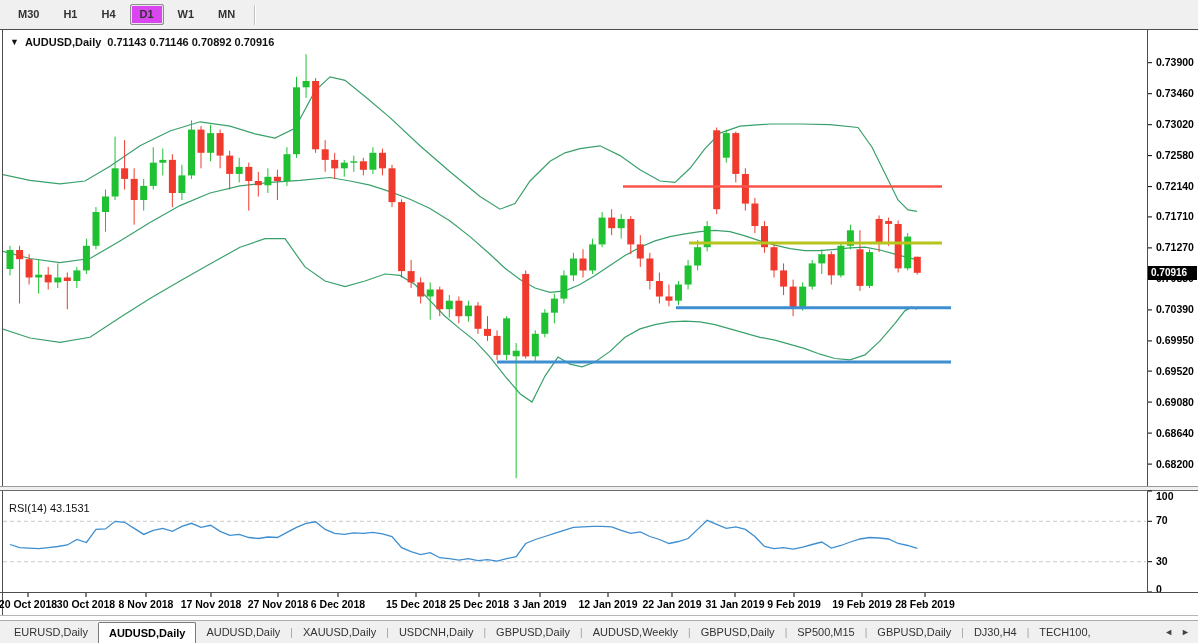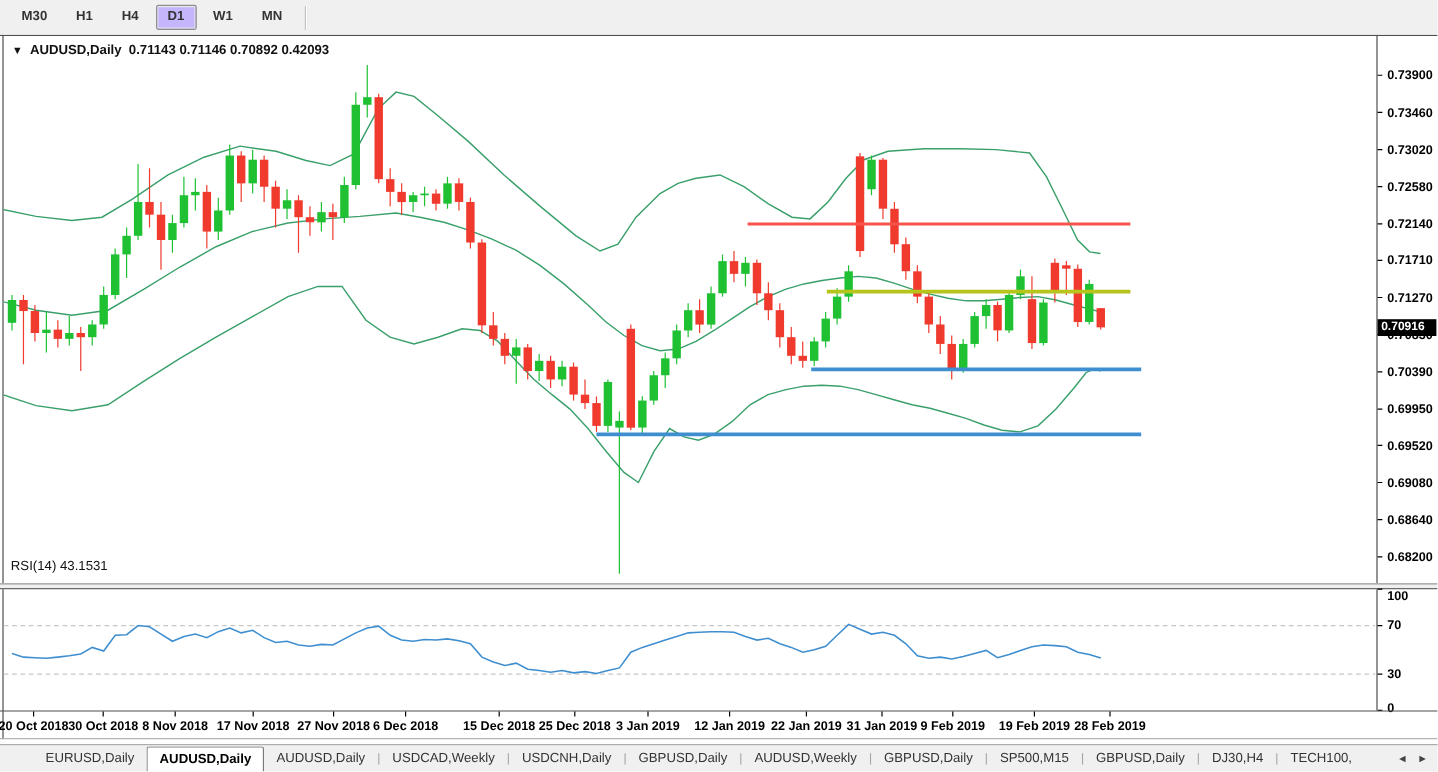--- a/index.html
+++ b/index.html
@@ -3,35 +3,35 @@
 <meta charset="utf-8">
 <style>
   html,body{margin:0;padding:0;}
   body{width:1198px;height:643px;position:relative;overflow:hidden;background:#ffffff;
        font-family:"Liberation Sans", sans-serif; -webkit-font-smoothing:antialiased;}
   
   .toolbar{position:absolute;left:0;top:0;width:1198px;height:29px;background:#f0f0f0;
            display:flex;align-items:center;padding-left:6px;box-sizing:border-box;}
   .tf-btn{display:inline-block;margin:0 2px;padding:3px 9px;font-size:11px;font-weight:600;color:#333;
           border:1px solid transparent;border-radius:2px;cursor:default;line-height:13px;}
-  .tf-btn.active{background:#c4b5fd;border-color:#8f8f8f;box-shadow:0 0 0 1px #e8e8e8 inset;}
+  .tf-btn.active{background:#d946ef;border-color:#8f8f8f;box-shadow:0 0 0 1px #e8e8e8 inset;}
   .tb-sep{width:1px;height:20px;background:#c2c2c2;margin:0 7px;border-right:1px solid #fff;}
   
   #chart-svg{position:absolute;left:0;top:29px;}
   .chart-title{position:absolute;left:10px;top:36px;font-size:11px;font-weight:700;color:#111;
                display:flex;gap:6px;align-items:center;z-index:5;}
   .chart-title .caret{font-size:9px;}
-  .rsi-label{position:absolute;left:9px;top:466px;font-size:11px;color:#111;z-index:5;}
+  .rsi-label{position:absolute;left:9px;top:502px;font-size:11px;color:#111;z-index:5;}
   .price-tag{position:absolute;left:1148px;top:264px;width:49px;height:14px;background:#000;color:#fff;
              font-size:10px;font-weight:700;text-align:left;padding-left:3px;line-height:14px;z-index:6;
              box-sizing:border-box;}
   
   .tabbar{position:absolute;left:0;bottom:0;width:1198px;height:23px;background:#f0f0f0;
           border-top:1px solid #adadad;display:flex;align-items:stretch;box-sizing:border-box;
-          padding-left:28px;font-size:11px;overflow:hidden;}
+          padding-left:4px;font-size:11px;overflow:hidden;}
   .tab{display:flex;align-items:center;padding:0 10px;color:#333;white-space:nowrap;cursor:default;}
   .tab.active{background:#ffffff;border:1px solid #7a7a7a;border-bottom:none;font-weight:700;color:#000;
               border-radius:2px 2px 0 0;margin-top:1px;}
   .tab-sep{display:flex;align-items:center;color:#9f9f9f;font-size:10px;}
   .tab-arrows{margin-left:auto;display:flex;align-items:center;gap:8px;padding:0 8px;color:#444;font-size:9px;}
   .tab-arrows span{cursor:default;}
 </style>
 </head>
 <body>
 
@@ -340,33 +340,33 @@
       <text x="862" y="608" text-anchor="middle">19 Feb 2019</text>
       <line x1="925" y1="593" x2="925" y2="597" stroke="#000"></line>
       <text x="925" y="608" text-anchor="middle">28 Feb 2019</text>
     </g>
     <line x1="0" y1="615.5" x2="1198" y2="615.5" stroke="#b5b5b5" stroke-width="1"></line>
   </svg>
 
 <div class="chart-title">
   <span class="caret">▼</span>
   <span>AUDUSD,Daily</span>
-  <span>0.71143 0.71146 0.70892 0.42093</span>
+  <span>0.71143 0.71146 0.70892 0.70916</span>
 </div>
 
 <div class="rsi-label">RSI(14) 43.1531</div>
 
 <div class="price-tag" style="top: 266px;">0.70916</div>
 
 <div class="tabbar" id="tabbar">
     <div class="tab">EURUSD,Daily</div>
     <div class="tab active">AUDUSD,Daily</div>
     <div class="tab">AUDUSD,Daily</div>
     <div class="tab-sep">|</div>
-    <div class="tab">USDCAD,Weekly</div>
+    <div class="tab">XAUUSD,Daily</div>
     <div class="tab-sep">|</div>
     <div class="tab">USDCNH,Daily</div>
     <div class="tab-sep">|</div>
     <div class="tab">GBPUSD,Daily</div>
     <div class="tab-sep">|</div>
     <div class="tab">AUDUSD,Weekly</div>
     <div class="tab-sep">|</div>
     <div class="tab">GBPUSD,Daily</div>
     <div class="tab-sep">|</div>
     <div class="tab">SP500,M15</div>

